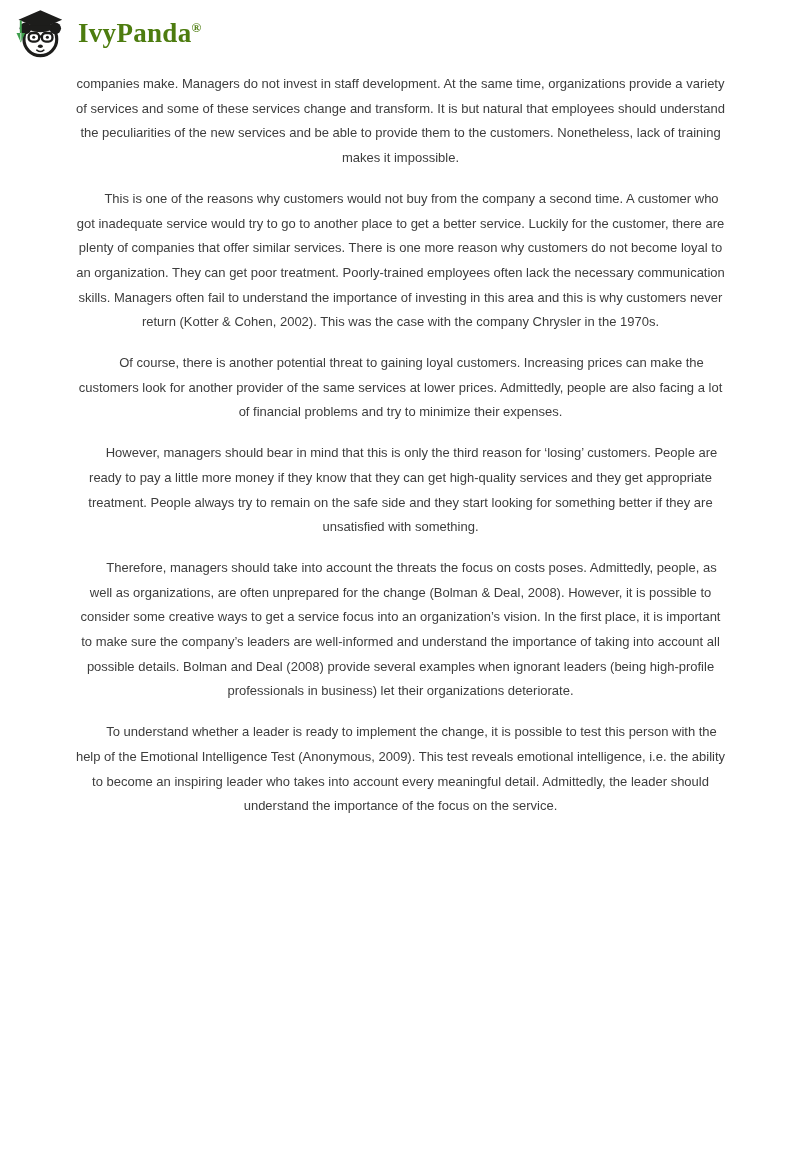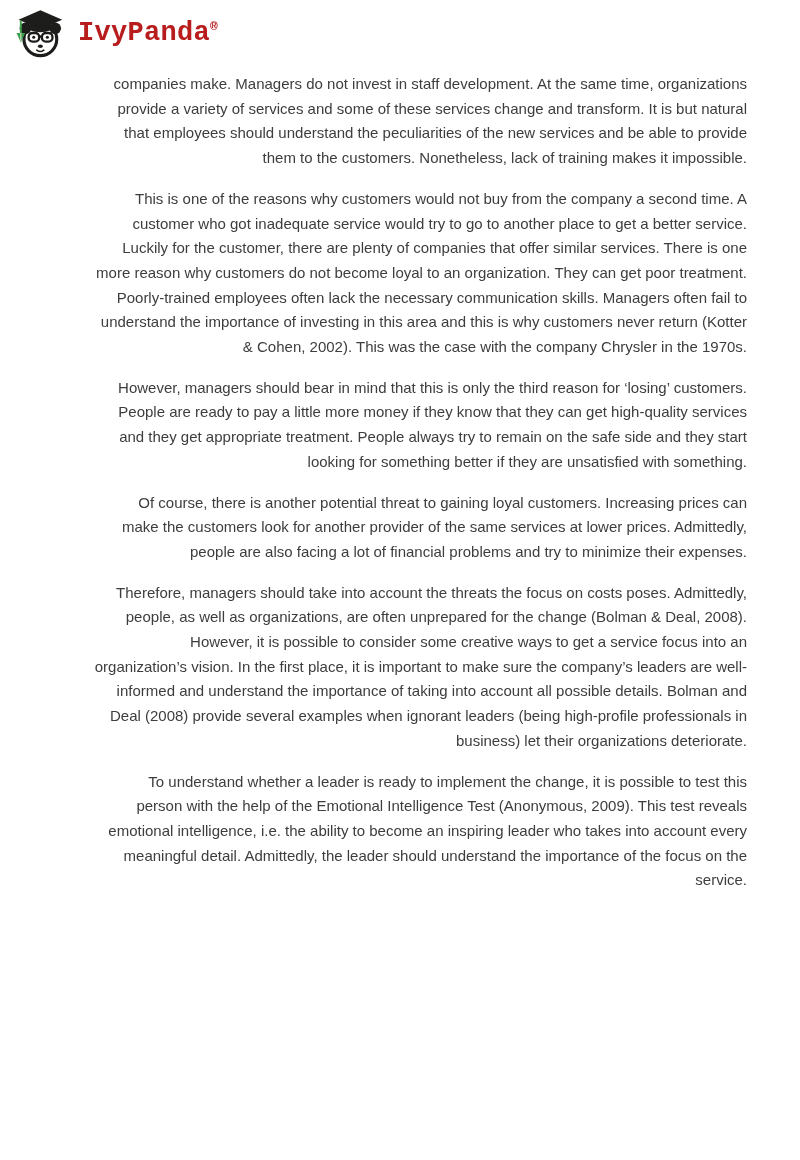--- a/index.html
+++ b/index.html
@@ -31,24 +31,24 @@
     display: flex;
     align-items: center;
   }
   .logo {
     width: 50px;
     height: 52px;
     display: block;
   }
   .brand-name {
     margin-left: 15px;
-    font-family: Liberation Mono, monospace;
+    font-family: Liberation Serif, serif;
     font-weight: 700;
     font-size: 27px;
-    color: #b91c1c;
+    color: #4d7c0f;
     letter-spacing: 0.3px;
     line-height: 1;
   }
   .brand-name sup {
     font-size: 13px;
     font-weight: 700;
     vertical-align: super;
     line-height: 0;
   }
   .doc-title {
@@ -59,25 +59,24 @@
     color: #919191;
     white-space: nowrap;
   }
 
   
   .article {
     position: absolute;
     top: 72px;
     left: 74px;
     width: 653px;
-    font-size: 15px;
+    font-size: 13px;
     line-height: 24.7px;
     color: #3d3d3d;
-    text-align: right;
-    margin-left: 20px;
+    text-align: center;
   }
   .article p {
     margin: 0 0 16px 0;
   }
   .article p:not(:first-child) {
     text-indent: 22px;
   }
 
   
   .footer-url {
@@ -122,21 +121,21 @@
         <polygon points="10,45 4.5,33 15.5,33" fill="#3f9e4d"></polygon>
         <line x1="10" y1="33" x2="10" y2="43" stroke="#ffffff" stroke-width="1"></line>
       </svg>
       <div class="brand-name"><span>IvyPanda</span><sup>®</sup></div>
     </div>
   </div>
 
   <div class="article">
     <p>companies make. Managers do not invest in staff development. At the same time, organizations provide a variety of services and some of these services change and transform. It is but natural that employees should understand the peculiarities of the new services and be able to provide them to the customers. Nonetheless, lack of training makes it impossible.</p>
     <p>This is one of the reasons why customers would not buy from the company a second time. A customer who got inadequate service would try to go to another place to get a better service. Luckily for the customer, there are plenty of companies that offer similar services. There is one more reason why customers do not become loyal to an organization. They can get poor treatment. Poorly-trained employees often lack the necessary communication skills. Managers often fail to understand the importance of investing in this area and this is why customers never return (Kotter &amp; Cohen, 2002). This was the case with the company Chrysler in the 1970s.</p>
+    <p>Of course, there is another potential threat to gaining loyal customers. Increasing prices can make the customers look for another provider of the same services at lower prices. Admittedly, people are also facing a lot of financial problems and try to minimize their expenses.</p>
     <p>However, managers should bear in mind that this is only the third reason for ‘losing’ customers. People are ready to pay a little more money if they know that they can get high-quality services and they get appropriate treatment. People always try to remain on the safe side and they start looking for something better if they are unsatisfied with something.</p>
-    <p>Of course, there is another potential threat to gaining loyal customers. Increasing prices can make the customers look for another provider of the same services at lower prices. Admittedly, people are also facing a lot of financial problems and try to minimize their expenses.</p>
     <p>Therefore, managers should take into account the threats the focus on costs poses. Admittedly, people, as well as organizations, are often unprepared for the change (Bolman &amp; Deal, 2008). However, it is possible to consider some creative ways to get a service focus into an organization’s vision. In the first place, it is important to make sure the company’s leaders are well-informed and understand the importance of taking into account all possible details. Bolman and Deal (2008) provide several examples when ignorant leaders (being high-profile professionals in business) let their organizations deteriorate.</p>
     <p>To understand whether a leader is ready to implement the change, it is possible to test this person with the help of the Emotional Intelligence Test (Anonymous, 2009). This test reveals emotional intelligence, i.e. the ability to become an inspiring leader who takes into account every meaningful detail. Admittedly, the leader should understand the importance of the focus on the service.</p>
   </div>
 
   <a class="footer-url" href="#">https://ivypanda.com/essays/costs-vs-services-in-the-companys-focus/</a>
 
 </div>
 
 </body></html>

